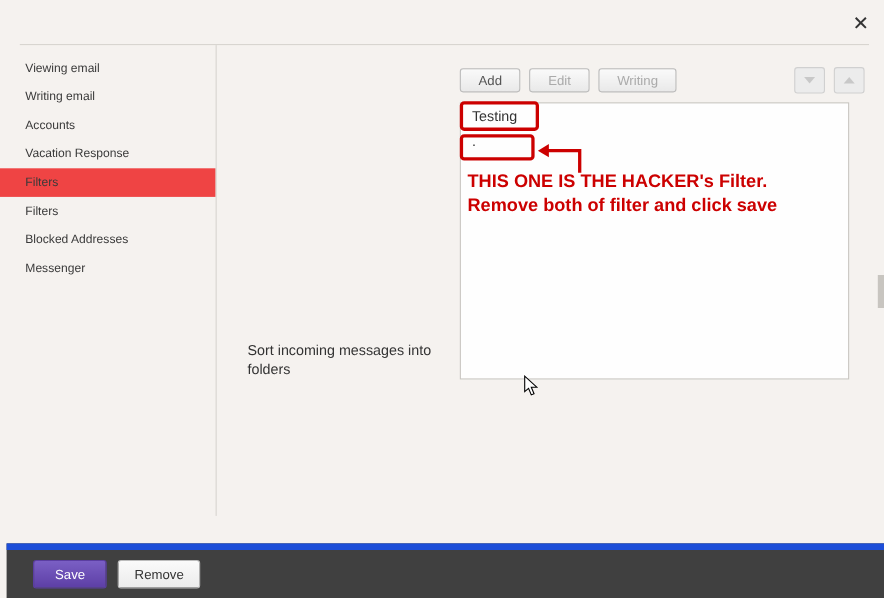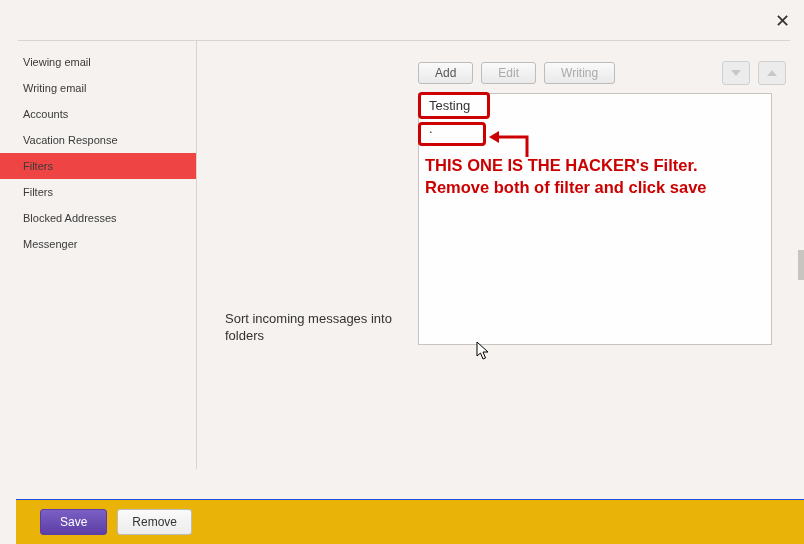--- a/index.html
+++ b/index.html
@@ -164,27 +164,27 @@
     }
     .cursor-ptr {
       position: absolute;
       left: 279px;
       top: 292px;
       pointer-events: none;
     }
     .footer {
       position: absolute;
       bottom: 0;
-      left: 16px;
+      left: 6px;
       right: 0;
-      border-top: 1px solid #1d4ed8;
+      border-top: 6px solid #1d4ed8;
       padding: 9px 0 9px 24px;
       display: flex;
       gap: 10px;
-      background: #eab308;
+      background: #404040;
     }
     .btn-primary {
       background: #6b4fb5;
       background: linear-gradient(#7a5fc4, #5d3fa6);
       color: #fff;
       border: 1px solid #5b3ea1;
       border-radius: 3px;
       padding: 5px 19px;
       font-size: 12px;
       cursor: pointer;

